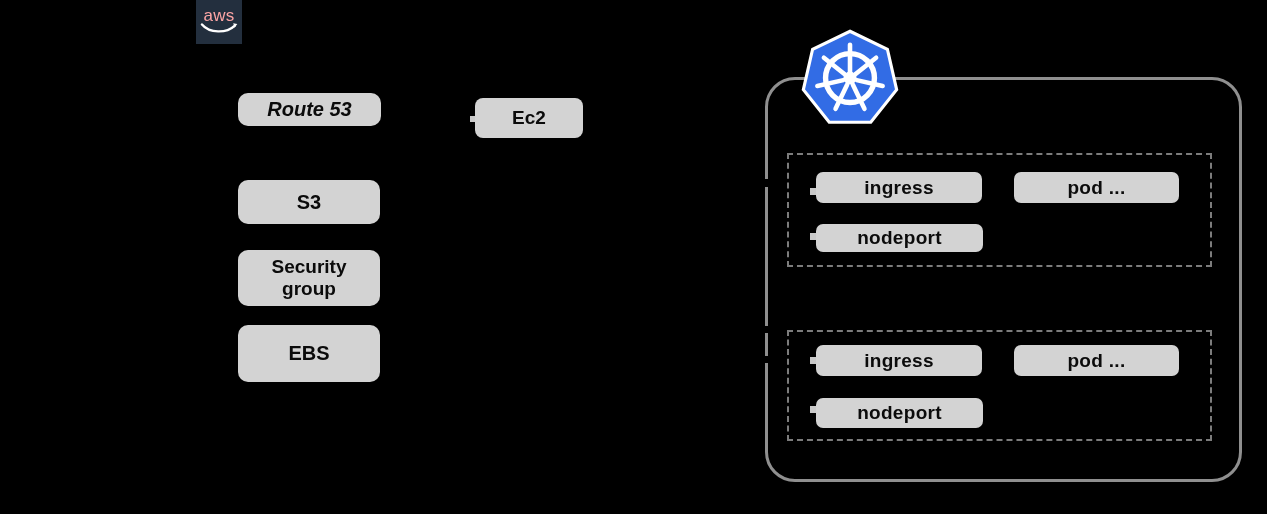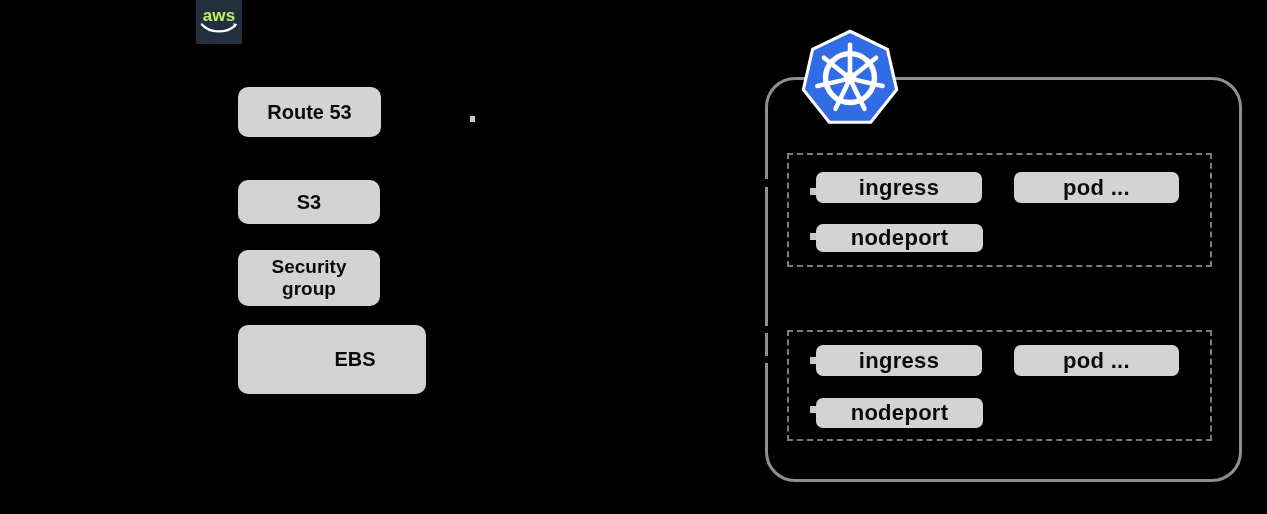--- a/index.html
+++ b/index.html
@@ -17,33 +17,33 @@
     color: #0b0b0b;
     font-weight: bold;
     display: flex;
     align-items: center;
     justify-content: center;
     text-align: center;
     border-radius: 10px;
     line-height: 1.15;
   }
   .aws-node { font-size: 20px; }
-  .k8s-node { font-size: 22px; border-radius: 7px; letter-spacing: 0.3px; }
+  .k8s-node { font-size: 19px; border-radius: 7px; letter-spacing: 0.3px; }
   .aws-logo-box {
     position: absolute;
     left: 196px; top: 0; width: 46px; height: 44px;
     background: #232f3e;
     display: flex;
     flex-direction: column;
     align-items: center;
     justify-content: center;
   }
   .aws-logo-box .aws-word {
-    color: #bef264;
-    font-weight: bold;
+    color: #fca5a5;
+    font-weight: normal;
     font-size: 17px;
     line-height: 14px;
     letter-spacing: 0.2px;
     margin-top: 1px;
   }
   .cluster-rect {
     position: absolute;
     left: 765px; top: 77px; width: 477px; height: 405px;
     border: 3px solid #8f8f8f;
     border-radius: 30px;
@@ -66,24 +66,25 @@
 <div class="canvas">
 
   <div class="aws-logo-box">
     <span class="aws-word">aws</span>
     <svg width="38" height="13" viewBox="0 0 38 13">
       <path d="M2 1.5 C 9.5 10.5, 26.5 10.5, 34.5 2.8" stroke="#ffffff" stroke-width="2.4" fill="none" stroke-linecap="round"></path>
       <polygon points="37.3,1.0 33.2,0.2 34.6,4.8" fill="#ffffff"></polygon>
     </svg>
   </div>
 
-  <div class="node aws-node" style="left:238px; top:87px; width:143px; height:50px;">Route 53</div>
+  <div class="node aws-node" style="left:238px; top:93px; width:143px; height:33px;font-style:italic;">Route 53</div>
+  <div class="node aws-node" style="left:475px; top:98px; width:108px; height:40px; font-size:19px; border-radius:8px;">Ec2</div>
   <div class="node aws-node" style="left:238px; top:180px; width:142px; height:44px;">S3</div>
   <div class="node aws-node" style="left:238px; top:250px; width:142px; height:56px; font-size:19px; padding:8px 18px; box-sizing:border-box;">Security group</div>
-  <div class="node aws-node" style="left:238px; top:325px; width:142px; height:69px;padding-left:46px;">EBS</div>
+  <div class="node aws-node" style="left:238px; top:325px; width:142px; height:57px;">EBS</div>
 
   <div class="cluster-rect"></div>
 
   <div class="gap" style="left:763px; top:179px; width:7px; height:8px;"></div>
   <div class="gap" style="left:763px; top:326px; width:7px; height:7px;"></div>
   <div class="gap" style="left:763px; top:356px; width:7px; height:7px;"></div>
 
   <svg class="k8s-icon" viewBox="0 0 100 100">
     <polygon points="50,6 85.96,23.32 94.85,62.23 69.96,93.45 30.04,93.45 5.15,62.23 14.04,23.32" fill="#326ce5" stroke="#ffffff" stroke-width="3"></polygon>
     <g stroke="#ffffff" stroke-width="4.4" stroke-linecap="round">

